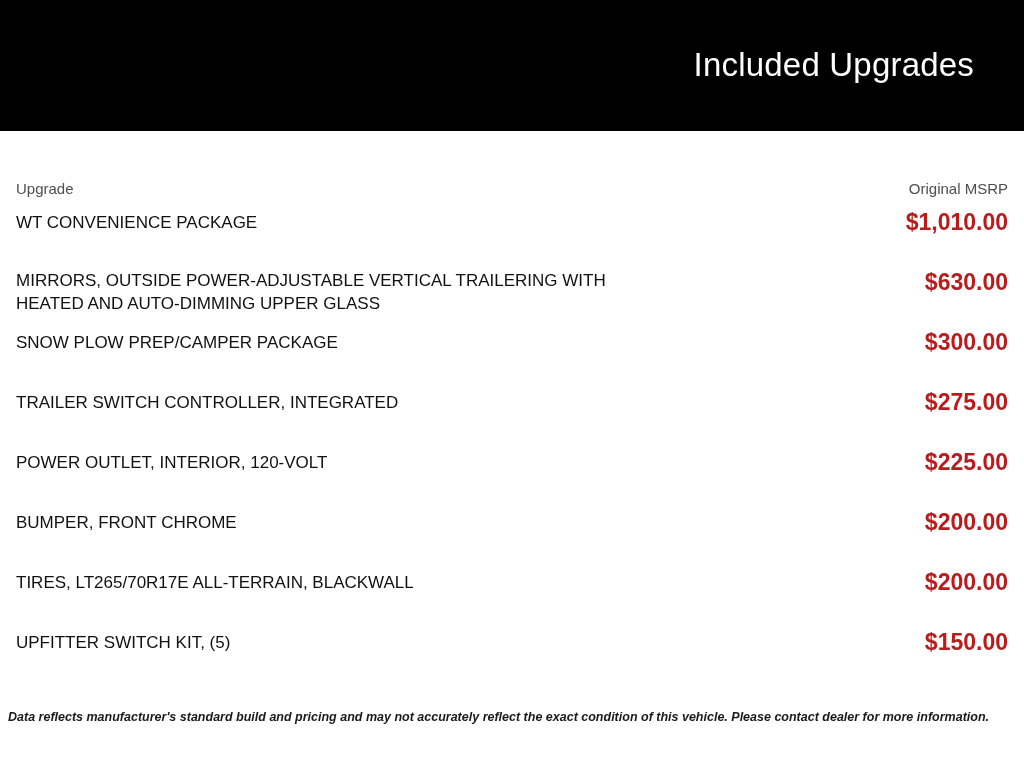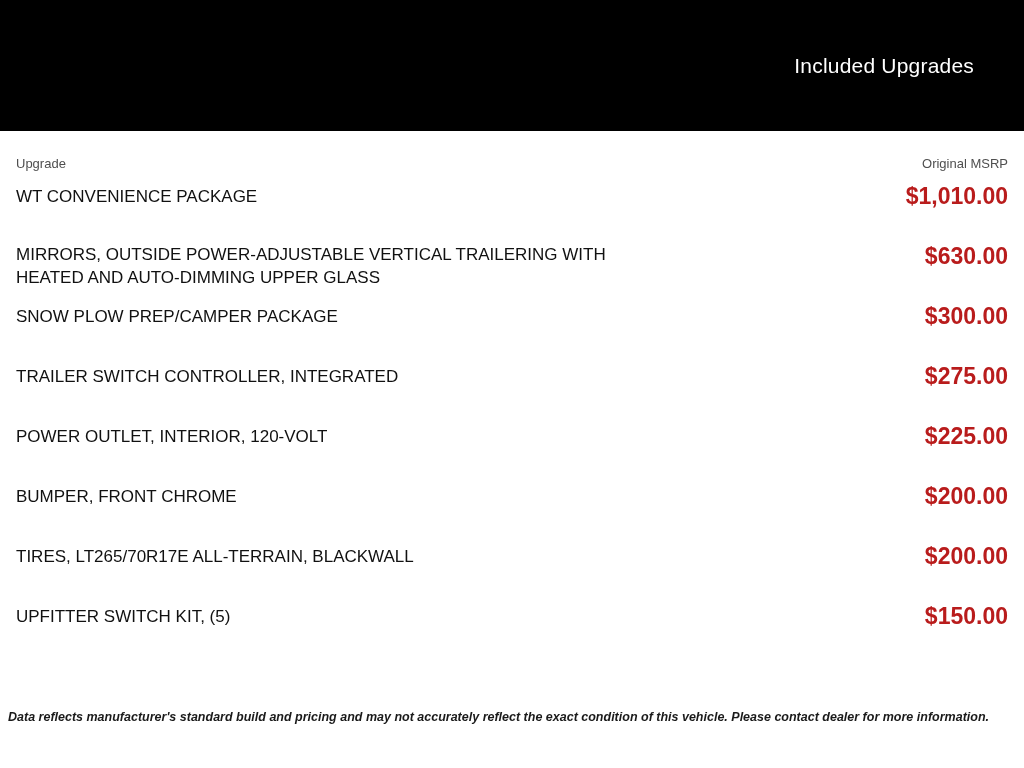--- a/index.html
+++ b/index.html
@@ -24,40 +24,41 @@
     height: 131px;
     background: #000000;
     display: flex;
     align-items: center;
     justify-content: flex-end;
     box-sizing: border-box;
     padding-right: 50px;
   }
   .header-title {
     color: #ffffff;
-    font-size: 21px;
+    font-size: 33px;
     font-weight: 400;
     letter-spacing: 0.2px;
     line-height: 1.1;
   }
   .content {
     padding: 0 16px 0 16px;
     box-sizing: border-box;
   }
   .col-head {
     display: flex;
     justify-content: space-between;
     align-items: baseline;
     padding-top: 25px;
     padding-bottom: 2px;
   }
   .col-head span {
-    font-size: 13px;
+    font-size: 15px;
     color: #4f4f4f;
     font-weight: 400;
+    margin-top: 24px;
   }
   .rows {
     margin-top: 10px;
   }
   .row {
     display: flex;
     justify-content: space-between;
     align-items: flex-start;
     min-height: 60px;
   }

